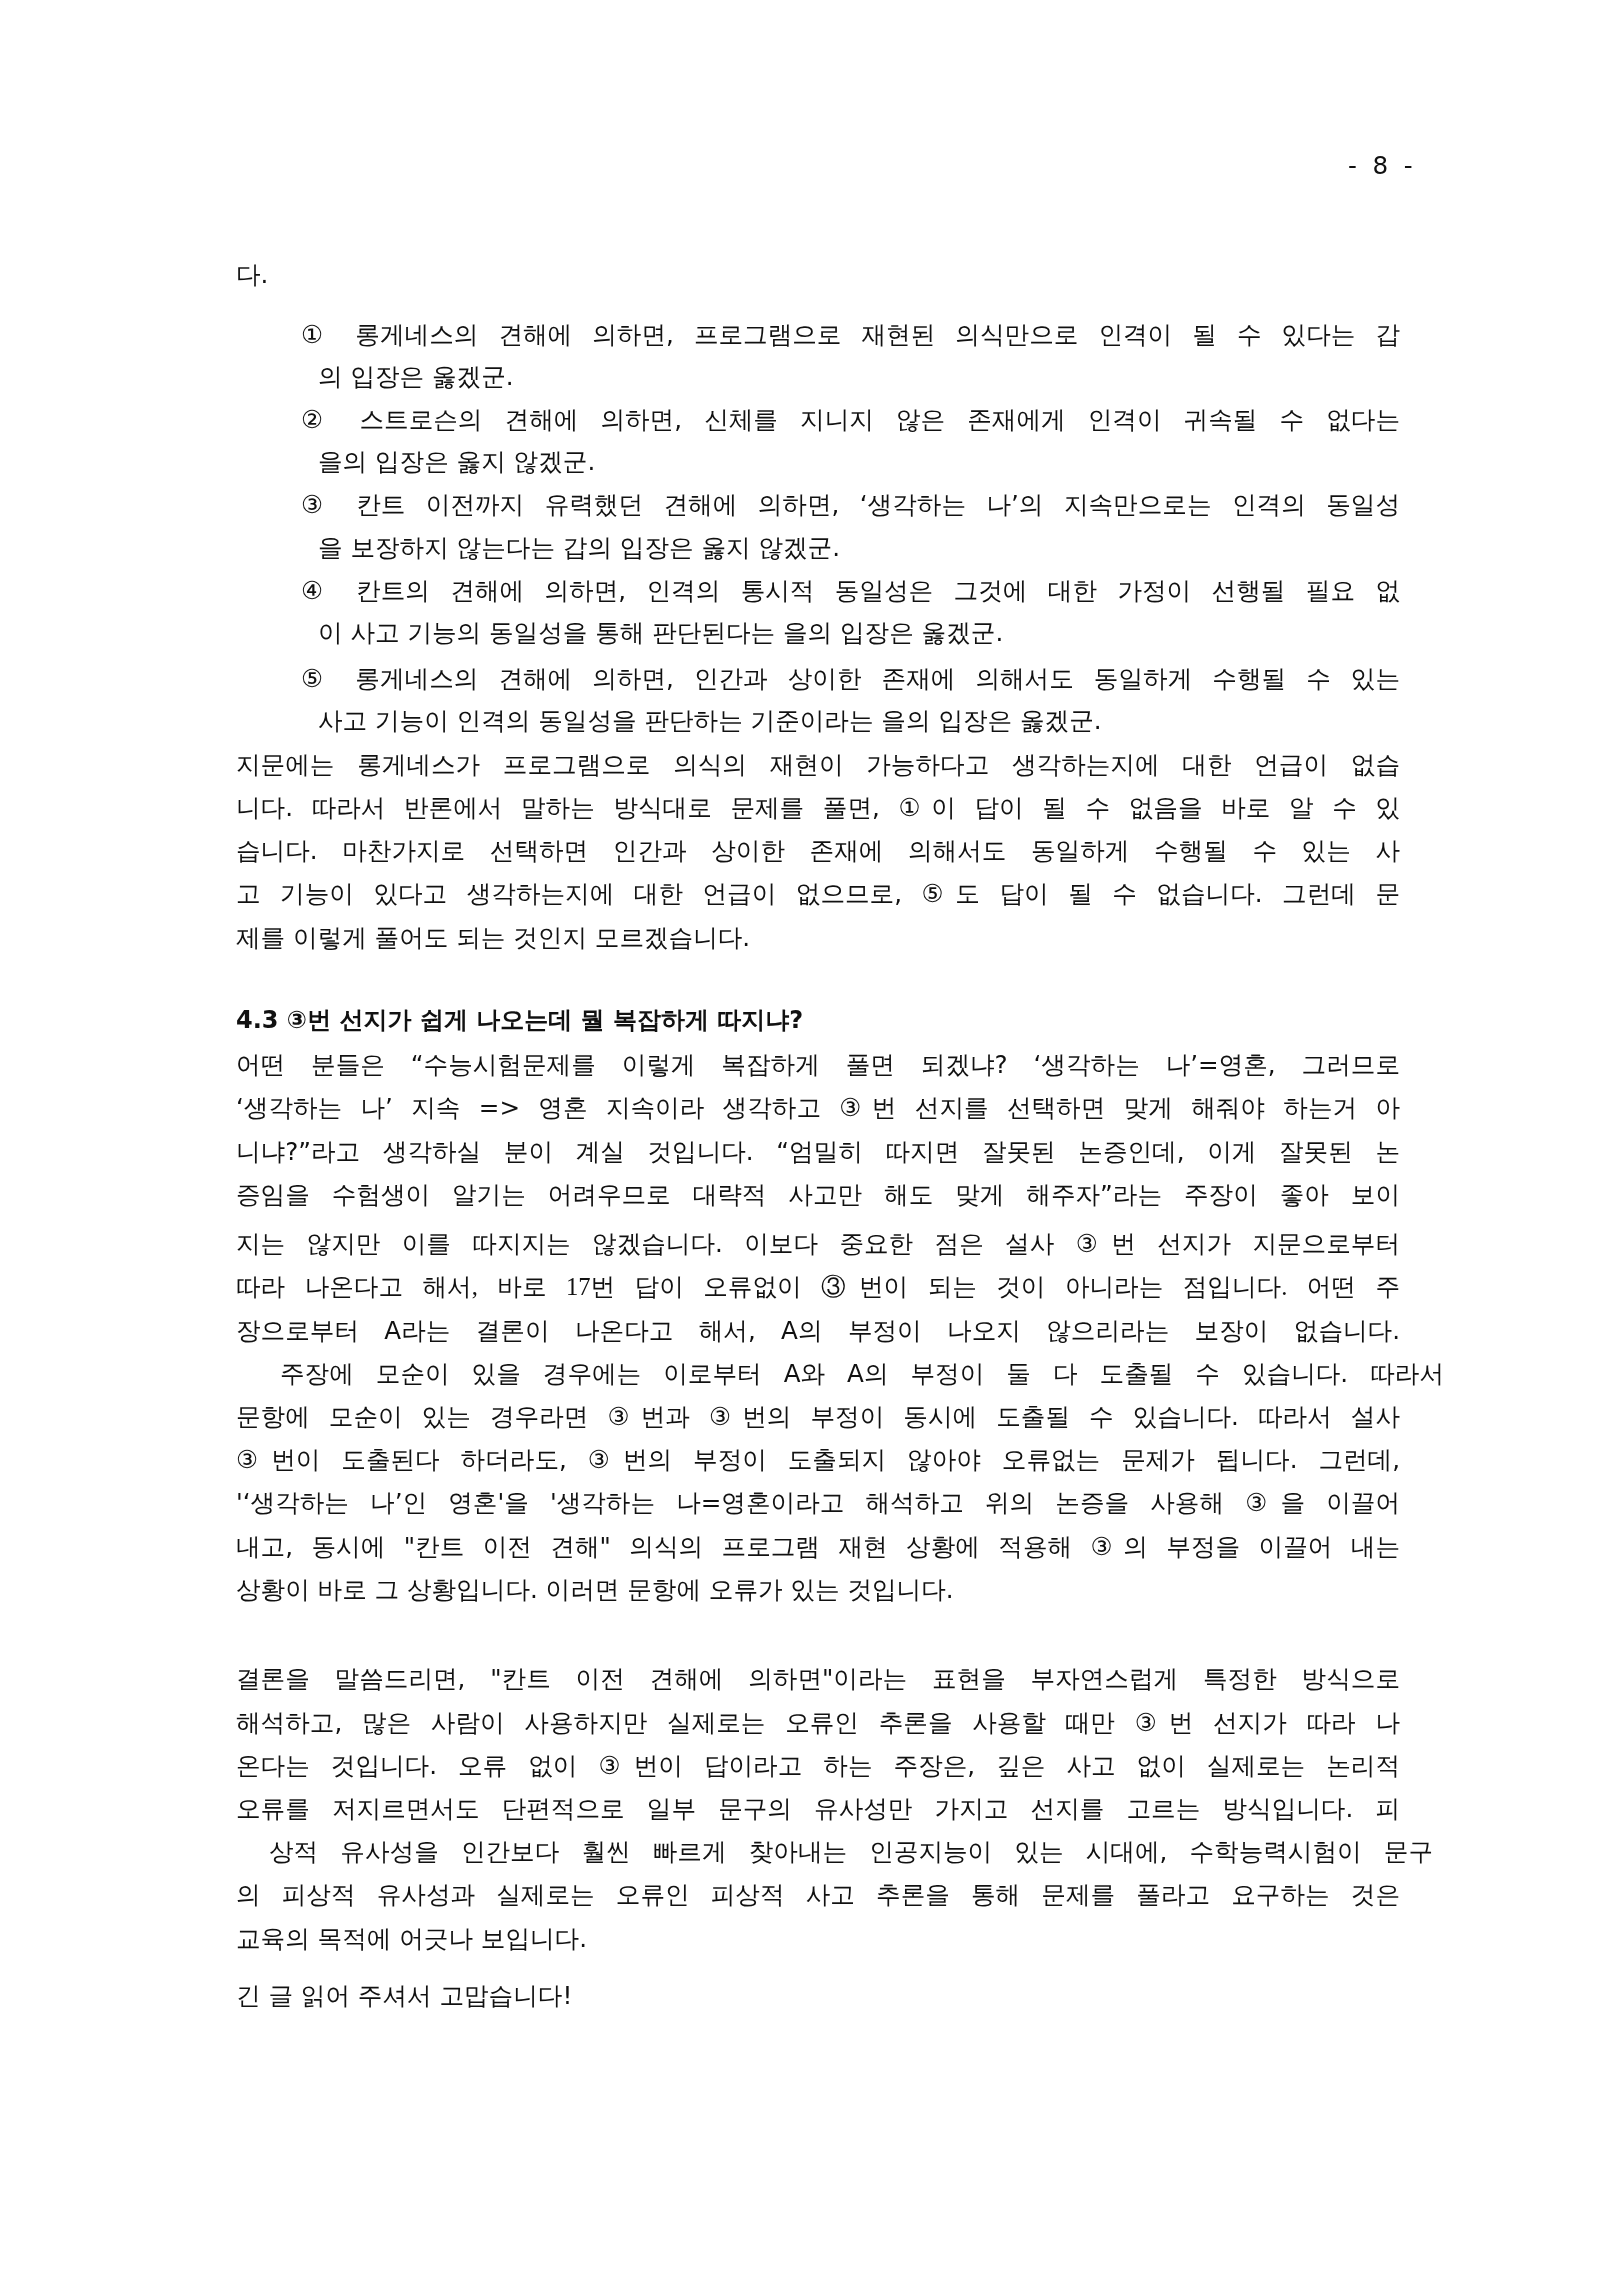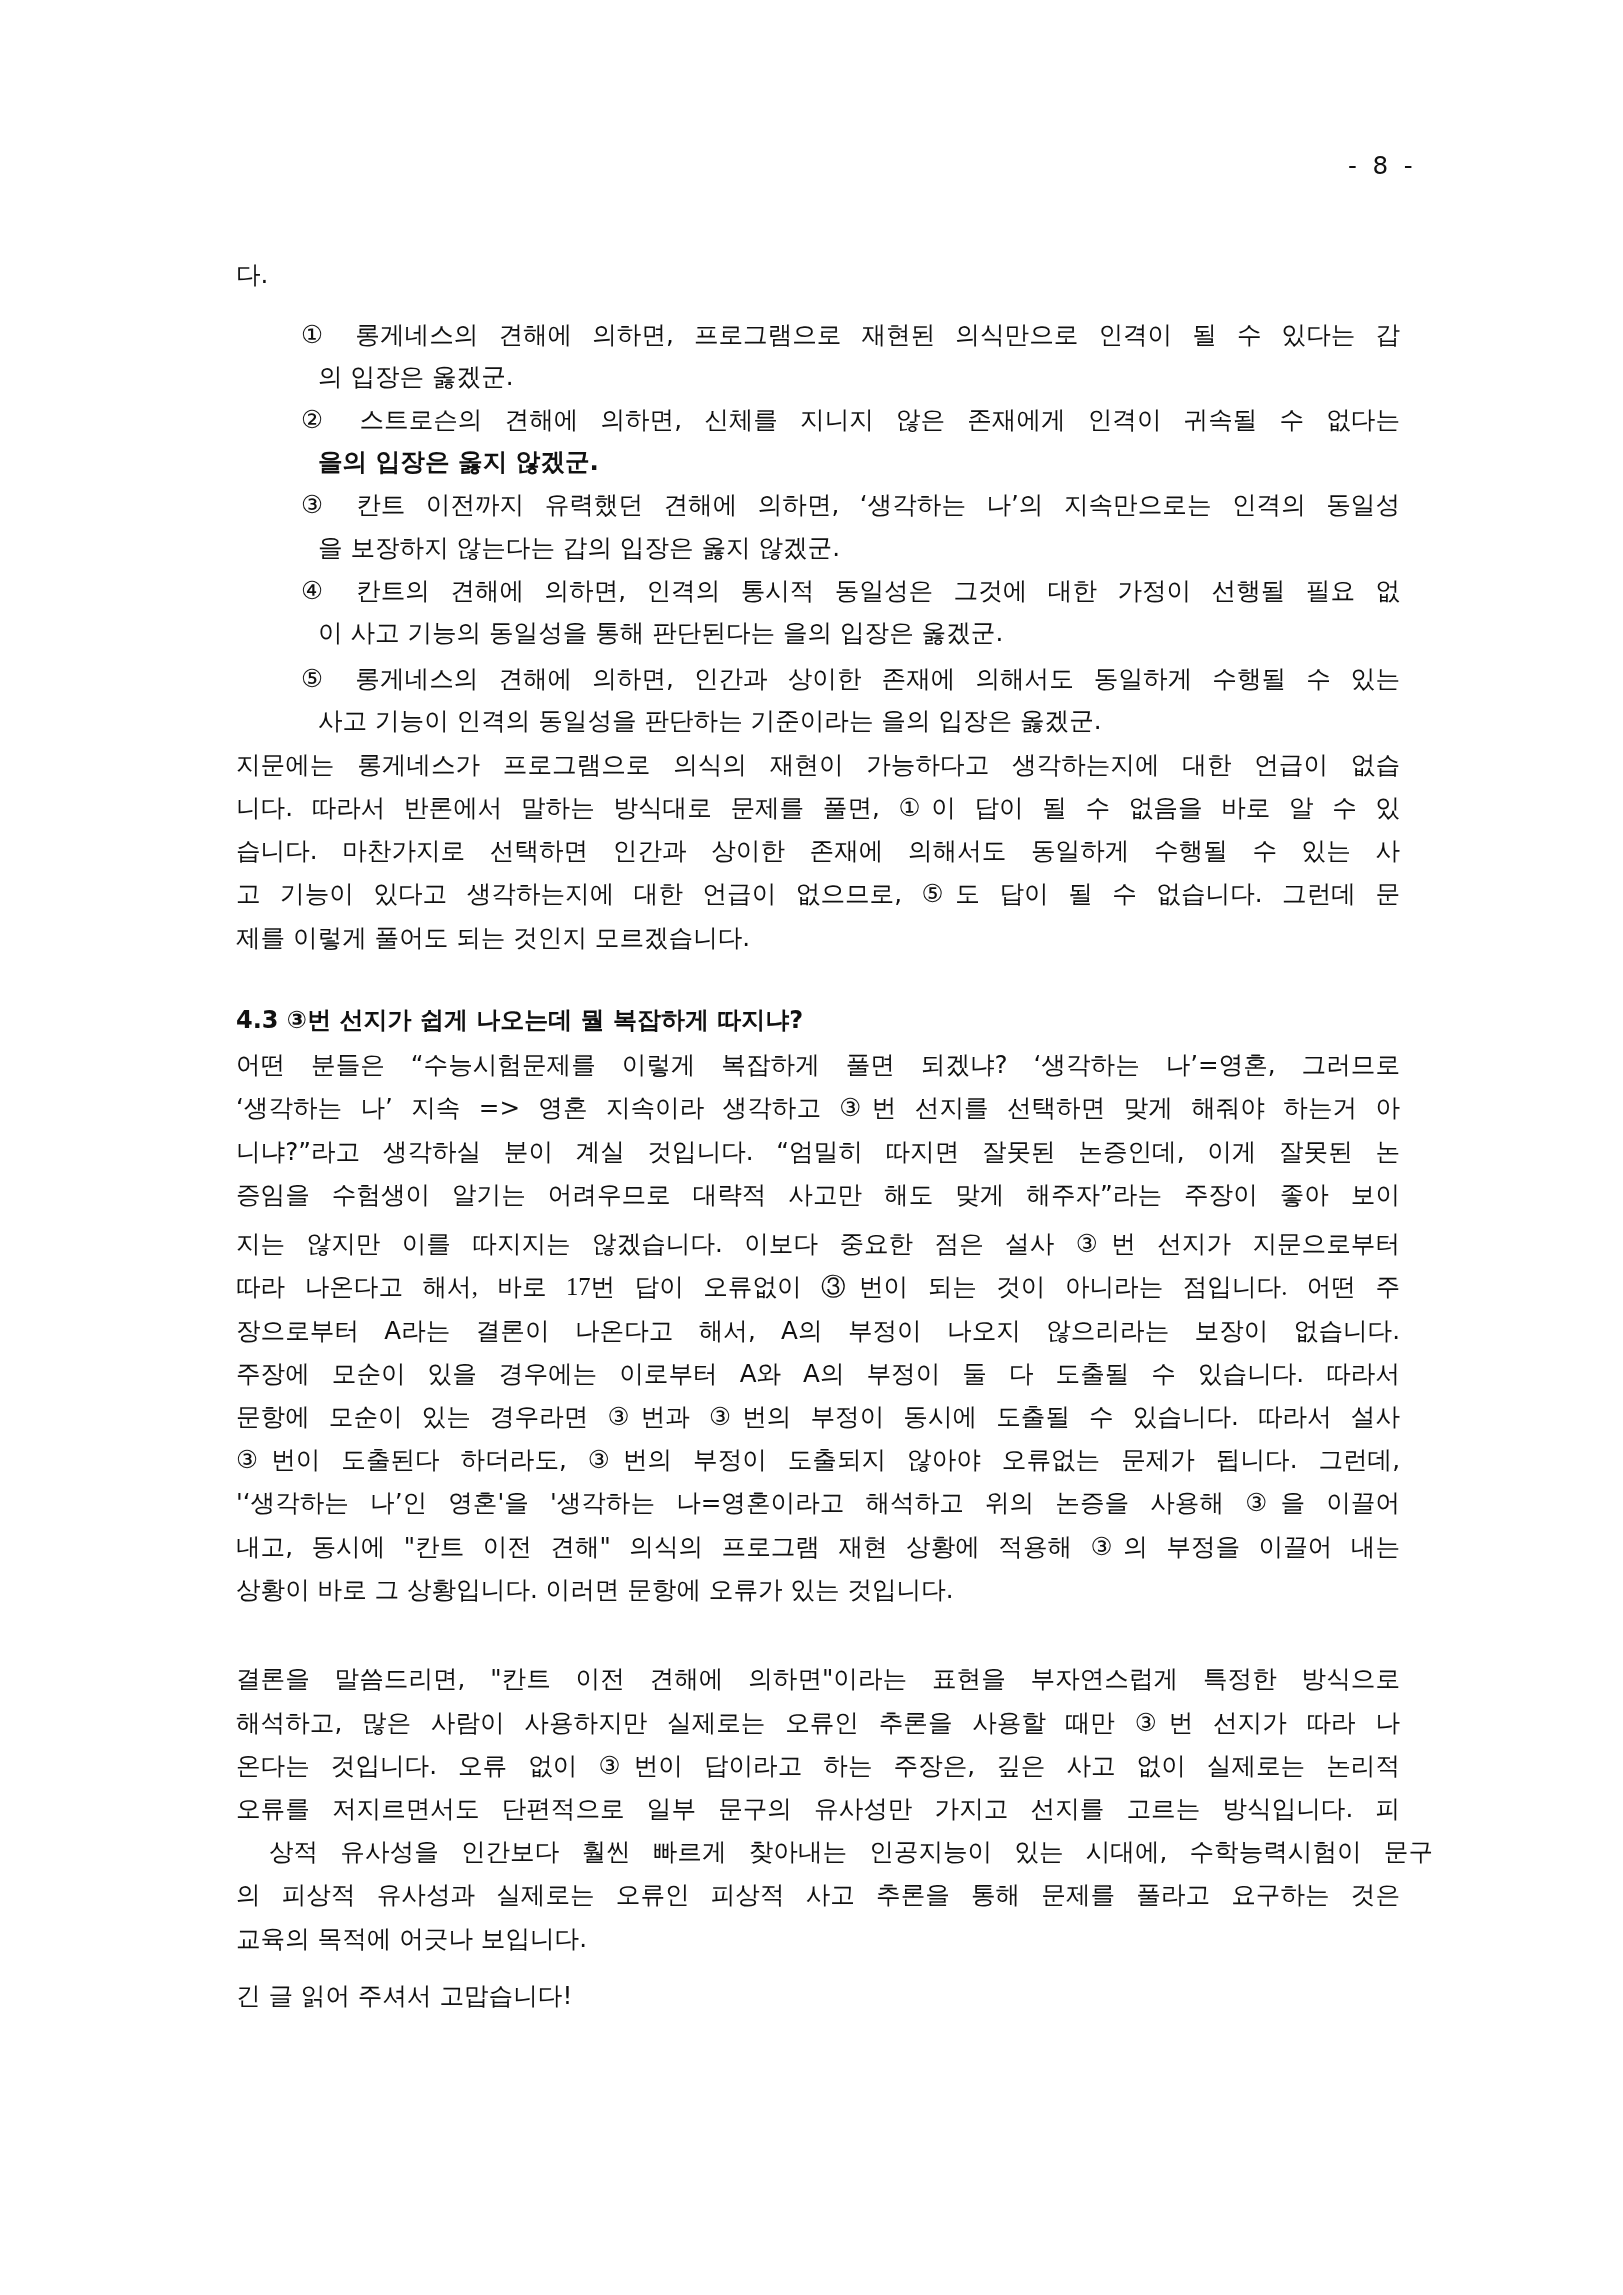--- a/index.html
+++ b/index.html
@@ -16,21 +16,21 @@
 </head>
 <body>
 
 <div class="page-num">- 8 -</div>
 
 <div class="line last" style="top:259px;">다.</div>
 
 <div class="line opt" style="top:319px;">① 롱게네스의 견해에 의하면, 프로그램으로 재현된 의식만으로 인격이 될 수 있다는 갑</div>
 <div class="line opt-cont" style="top:361px;">의 입장은 옳겠군.</div>
 <div class="line opt" style="top:404px;">② 스트로슨의 견해에 의하면, 신체를 지니지 않은 존재에게 인격이 귀속될 수 없다는</div>
-<div class="line opt-cont" style="top:446px;font-weight:bold;">을의 입장은 옳지 않겠군.</div>
+<div class="line opt-cont" style="top:446px;">을의 입장은 옳지 않겠군.</div>
 <div class="line opt" style="top:489px;">③ 칸트 이전까지 유력했던 견해에 의하면, ‘생각하는 나’의 지속만으로는 인격의 동일성</div>
 <div class="line opt-cont" style="top:532px;">을 보장하지 않는다는 갑의 입장은 옳지 않겠군.</div>
 <div class="line opt" style="top:575px;">④ 칸트의 견해에 의하면, 인격의 통시적 동일성은 그것에 대한 가정이 선행될 필요 없</div>
 <div class="line opt-cont" style="top:617px;">이 사고 기능의 동일성을 통해 판단된다는 을의 입장은 옳겠군.</div>
 <div class="line opt" style="top:663px;">⑤ 롱게네스의 견해에 의하면, 인간과 상이한 존재에 의해서도 동일하게 수행될 수 있는</div>
 <div class="line opt-cont" style="top:705px;">사고 기능이 인격의 동일성을 판단하는 기준이라는 을의 입장은 옳겠군.</div>
 
 <div>
   <div class="line" style="top:749px;">지문에는 롱게네스가 프로그램으로 의식의 재현이 가능하다고 생각하는지에 대한 언급이 없습</div>
   <div class="line" style="top:792px;">니다. 따라서 반론에서 말하는 방식대로 문제를 풀면, ①이 답이 될 수 없음을 바로 알 수 있</div>
@@ -42,21 +42,21 @@
 <div class="line heading" style="top:1005px;">4.3 ③번 선지가 쉽게 나오는데 뭘 복잡하게 따지냐?</div>
 
 <div>
   <div class="line" style="top:1049px;">어떤 분들은 “수능시험문제를 이렇게 복잡하게 풀면 되겠냐? ‘생각하는 나’=영혼, 그러므로</div>
   <div class="line" style="top:1092px;">‘생각하는 나’ 지속 =&gt; 영혼 지속이라 생각하고 ③번 선지를 선택하면 맞게 해줘야 하는거 아</div>
   <div class="line" style="top:1136px;">니냐?”라고 생각하실 분이 계실 것입니다. “엄밀히 따지면 잘못된 논증인데, 이게 잘못된 논</div>
   <div class="line" style="top:1179px;">증임을 수험생이 알기는 어려우므로 대략적 사고만 해도 맞게 해주자”라는 주장이 좋아 보이</div>
   <div class="line" style="top:1228px;">지는 않지만 이를 따지지는 않겠습니다. 이보다 중요한 점은 설사 ③번 선지가 지문으로부터</div>
   <div class="line" style="top:1271px;font-family:Liberation Serif, serif;">따라 나온다고 해서, 바로 17번 답이 오류없이 ③번이 되는 것이 아니라는 점입니다. 어떤 주</div>
   <div class="line" style="top:1315px;">장으로부터 A라는 결론이 나온다고 해서, A의 부정이 나오지 않으리라는 보장이 없습니다.</div>
-  <div class="line" style="top:1358px;">주장에 모순이 있을 경우에는 이로부터 A와 A의 부정이 둘 다 도출될 수 있습니다. 따라서</div>
+  <div class="line" style="top:1358px;margin-left:44px;">주장에 모순이 있을 경우에는 이로부터 A와 A의 부정이 둘 다 도출될 수 있습니다. 따라서</div>
   <div class="line" style="top:1401px;">문항에 모순이 있는 경우라면 ③번과 ③번의 부정이 동시에 도출될 수 있습니다. 따라서 설사</div>
   <div class="line" style="top:1444px;">③번이 도출된다 하더라도, ③번의 부정이 도출되지 않아야 오류없는 문제가 됩니다. 그런데,</div>
   <div class="line" style="top:1487px;">'‘생각하는 나’인 영혼'을 '생각하는 나=영혼이라고 해석하고 위의 논증을 사용해 ③을 이끌어</div>
   <div class="line" style="top:1531px;">내고, 동시에 "칸트 이전 견해" 의식의 프로그램 재현 상황에 적용해 ③의 부정을 이끌어 내는</div>
   <div class="line last" style="top:1574px;">상황이 바로 그 상황입니다. 이러면 문항에 오류가 있는 것입니다.</div>
 </div>
 
 <div>
   <div class="line" style="top:1663px;">결론을 말씀드리면, "칸트 이전 견해에 의하면"이라는 표현을 부자연스럽게 특정한 방식으로</div>
   <div class="line" style="top:1707px;">해석하고, 많은 사람이 사용하지만 실제로는 오류인 추론을 사용할 때만 ③번 선지가 따라 나</div>

